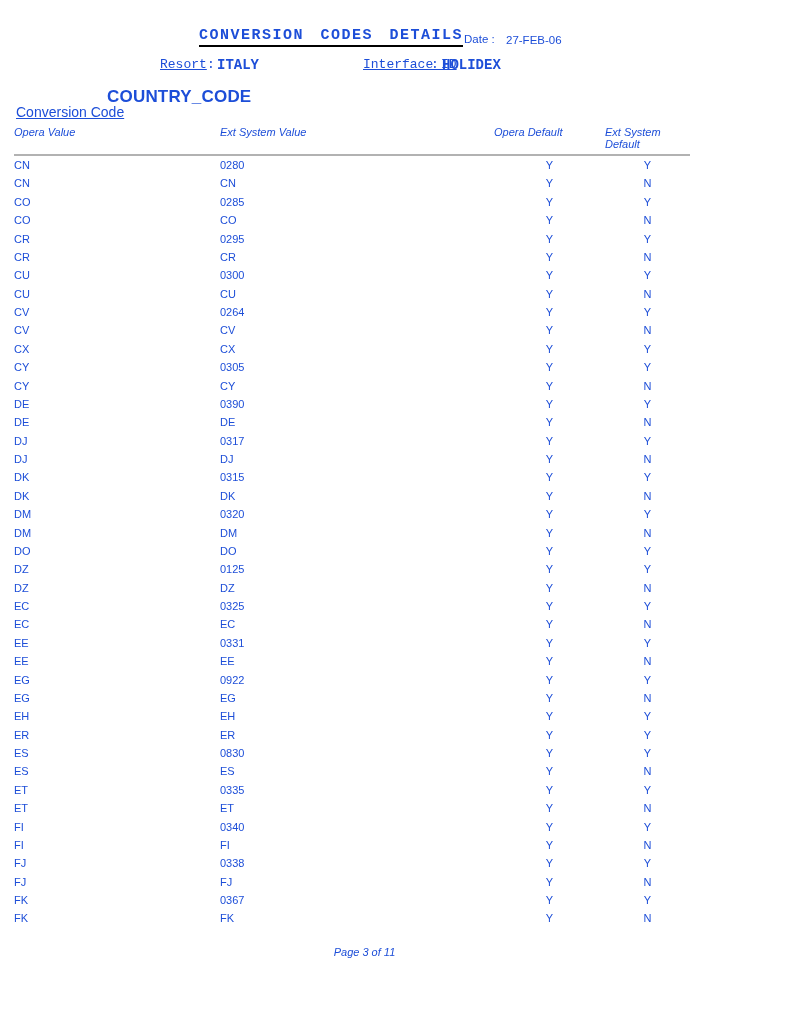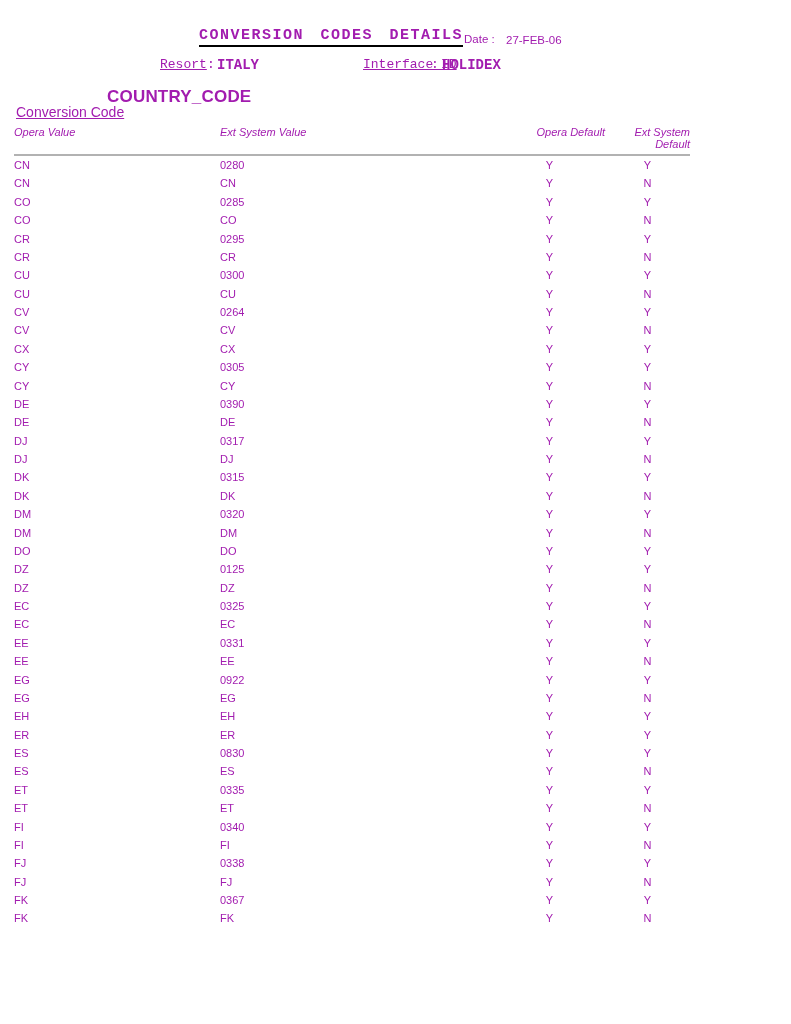--- a/index.html
+++ b/index.html
@@ -2,21 +2,21 @@
 <html><head>
 <meta charset="utf-8">
 <style>
   html, body { margin: 0; padding: 0; background: #e8e8e8; }
   .page {
     position: relative;
     width: 791px;
     height: 1024px;
     background: #ffffff;
     font-family: "Liberation Sans", sans-serif;
-    color: #a21caf;
+    color: #1d4ed8;
     overflow: hidden;
   }
 
   
   .report-title {
     position: absolute;
     left: 199px;
     top: 27px;
     font-family: "Liberation Mono", monospace;
     font-weight: bold;
@@ -81,21 +81,21 @@
   .thead, .trow {
     display: grid;
     grid-template-columns: 206px 274px 111px 85px;
   }
   .thead {
     font-size: 11px;
     padding-bottom: 4px;
     border-bottom: 2px solid #b2b2b2;
     font-style: italic;
   }
-  .thead .h2, .thead .h3 { text-align: right; }
+  .thead .h2, .thead .h3 { text-align: left; }
   .trow {
     height: 18.38px;
     align-items: center;
     font-size: 11px;
   }
   .trow .cell { line-height: 18.38px; white-space: nowrap; }
   .trow .c2, .trow .c3 { text-align: center; }
 
   
   .page-footer {
@@ -384,14 +384,15 @@
         </div>
         <div class="trow">
           <div class="cell c0">FK</div>
           <div class="cell c1">FK</div>
           <div class="cell c2">Y</div>
           <div class="cell c3">N</div>
         </div>
       </div>
   </div>
 
+  <div class="page-footer">Page 3 of 11</div>
 
 </div>
 
 </body></html>

